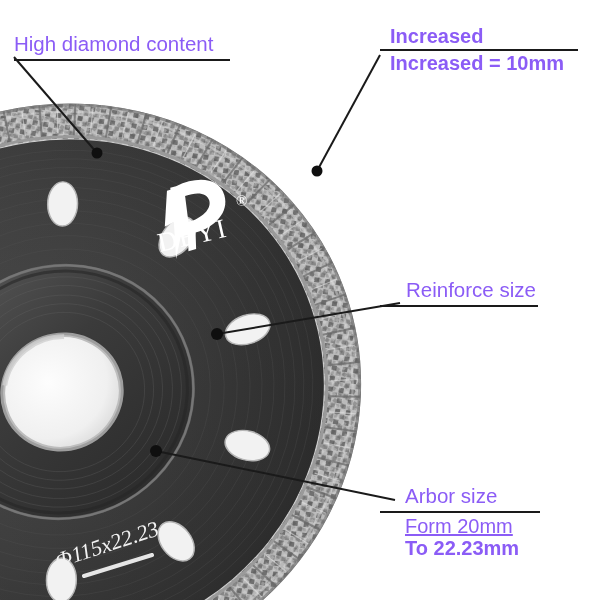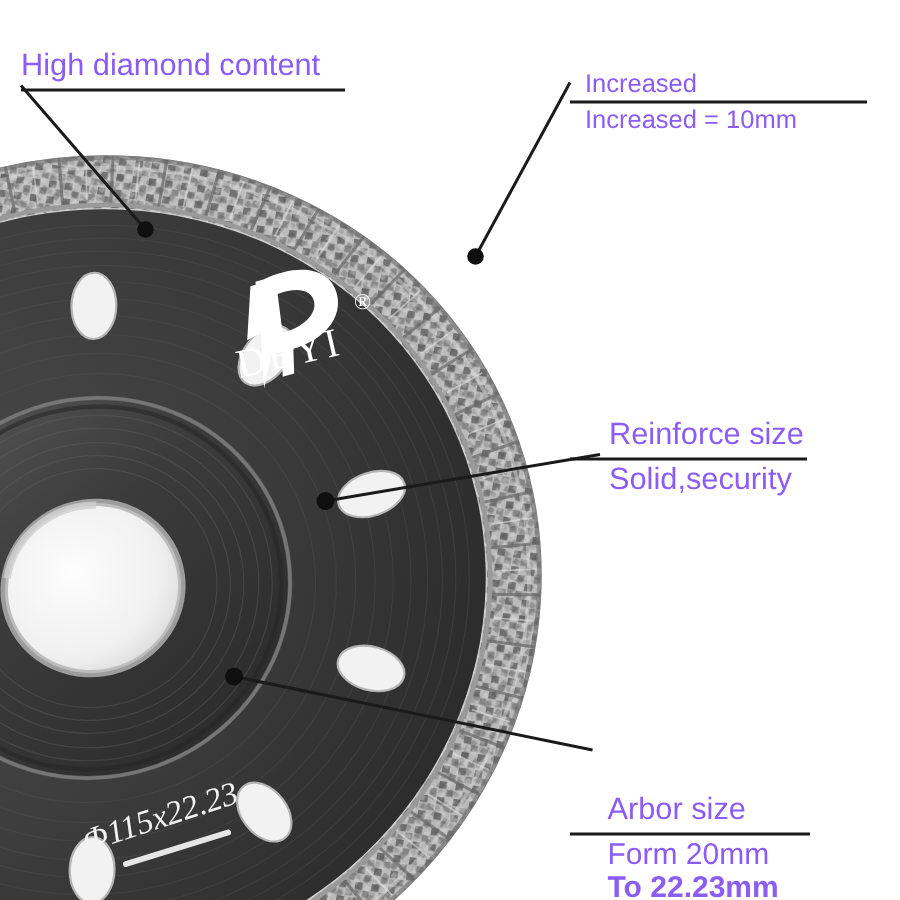--- a/index.html
+++ b/index.html
@@ -15,34 +15,34 @@
   #art{position:absolute;left:0;top:0;width:600px;height:600px;}
 
   
   .callout{position:absolute;color:#8b5cf6;line-height:1.12;white-space:nowrap;}
   .callout .ln{display:block;}
   .callout .rule{display:block;height:0;border-top:2px solid #1a1a1a;}
 
   #callout-diamond{left:14px;top:33px;font-size:20.5px;}
   #callout-diamond .rule{width:216px;margin-top:3px;}
 
-  #callout-segments{left:380px;top:46px;font-size:17px;}
+  #callout-segments{left:380px;top:25px;font-size:20px;font-weight:bold;}
   #callout-segments .ln.first{padding-left:10px;}
   #callout-segments .rule{width:198px;margin-top:2px;}
   #callout-segments .ln.second{padding-left:10px;padding-top:1px;}
 
   #callout-ring{left:402px;top:279px;font-size:20.5px;}
   #callout-ring .ln.first{padding-left:4px;}
   #callout-ring .rule{width:158px;margin-top:3px;margin-left:-22px;}
   #callout-ring .ln.second{padding-left:4px;padding-top:2px;}
 
   #callout-arbor{left:380px;top:485px;font-size:20.5px;}
-  #callout-arbor .ln.first{padding-left:25px;margin-top:44px;}
+  #callout-arbor .ln.first{padding-left:25px;}
   #callout-arbor .rule{width:160px;margin-top:3px;}
-  #callout-arbor .ln.second{padding-left:25px;padding-top:2px;font-size:20px;}
+  #callout-arbor .ln.second{padding-left:25px;padding-top:2px;font-size:20px;text-decoration:underline;}
   #callout-arbor .ln.third{padding-left:25px;font-size:20px;font-weight:bold;}
 </style>
 </head>
 <body>
 
 <div id="stage">
 
   <svg id="art" viewBox="0 0 600 600" xmlns="http://www.w3.org/2000/svg">
     <defs>
 
@@ -320,21 +320,20 @@
 
   <div class="callout" id="callout-segments">
     <span class="ln first">Increased</span>
     <span class="rule"></span>
     <span class="ln second">Increased = 10mm</span>
   </div>
 
   <div class="callout" id="callout-ring">
     <span class="ln first">Reinforce size</span>
     <span class="rule"></span>
-    <span class="ln second">Solid,security</span>
   </div>
 
   <div class="callout" id="callout-arbor">
     <span class="ln first">Arbor size</span>
     <span class="rule"></span>
     <span class="ln second">Form 20mm</span>
     <span class="ln third">To 22.23mm</span>
   </div>
 
 </div>

